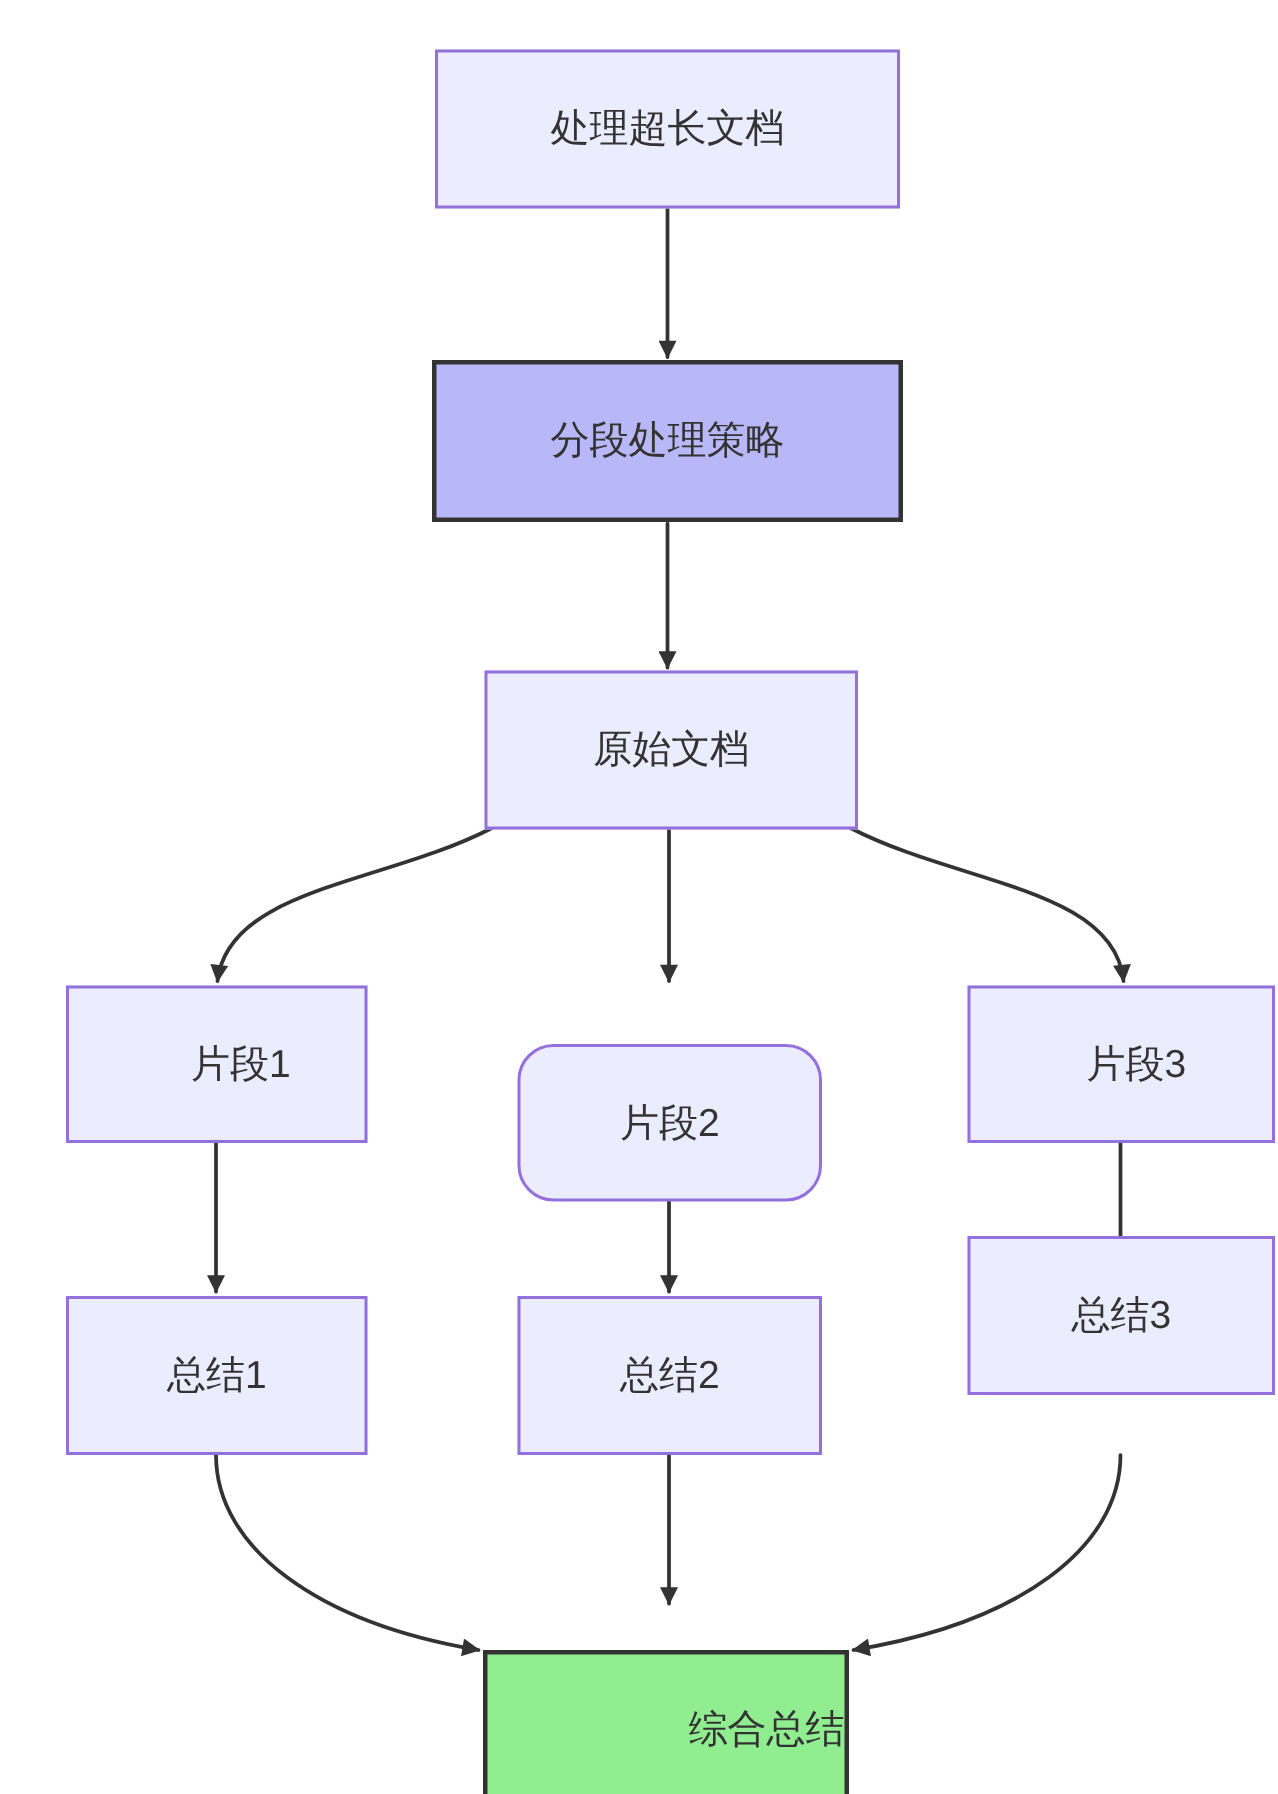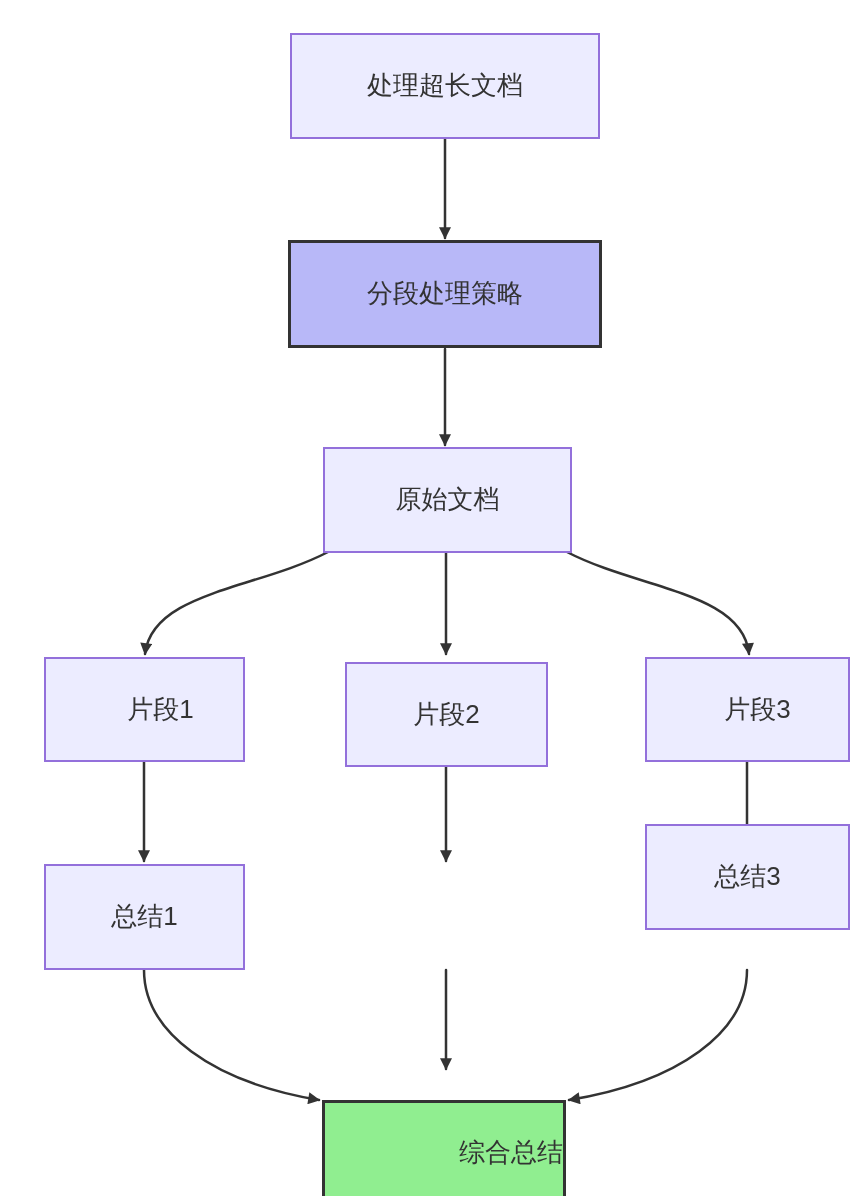--- a/index.html
+++ b/index.html
@@ -45,21 +45,21 @@
   }
   .node.result {
     background: var(--result-fill, #90EE90);
     border: 3.5px solid var(--result-border, #333333);
   }
   
   #n1  { left: 278px; top: 33px;   width: 310px; height: 106px; }
   #n2  { left: 276px; top: 240px;  width: 314px; height: 108px; }
   #n3  { left: 311px; top: 447px;  width: 249px; height: 106px; }
   #n4  { left: 32px;  top: 657px;  width: 201px; height: 105px; padding-left: 32px; }
-  #n5  { left: 333px; top: 662px;  width: 203px; height: 105px; }
+  #n5  { left: 333px; top: 696px;  width: 203px; height: 105px; border-radius: 24px; }
   #n6  { left: 633px; top: 657px;  width: 205px; height: 105px; padding-left: 20px; }
   #n7  { left: 32px;  top: 864px;  width: 201px; height: 106px; }
   #n8  { left: 333px; top: 864px;  width: 203px; height: 106px; }
   #n9  { left: 633px; top: 824px;  width: 205px; height: 106px; }
   #n10 { left: 310px; top: 1100px; width: 244px; height: 106px; justify-content: flex-end; }
 </style>
 </head>
 <body>
 
 <div class="canvas">
@@ -97,20 +97,23 @@
   </div>
   <div class="node default" id="n5">
     <span>片段2</span>
   </div>
   <div class="node default" id="n6">
     <span>片段3</span>
   </div>
   <div class="node default" id="n7">
     <span>总结1</span>
   </div>
+  <div class="node default" id="n8">
+    <span>总结2</span>
+  </div>
   <div class="node default" id="n9">
     <span>总结3</span>
   </div>
   <div class="node result" id="n10">
     <span>综合总结</span>
   </div>
 
 </div>
 
 </body></html>

